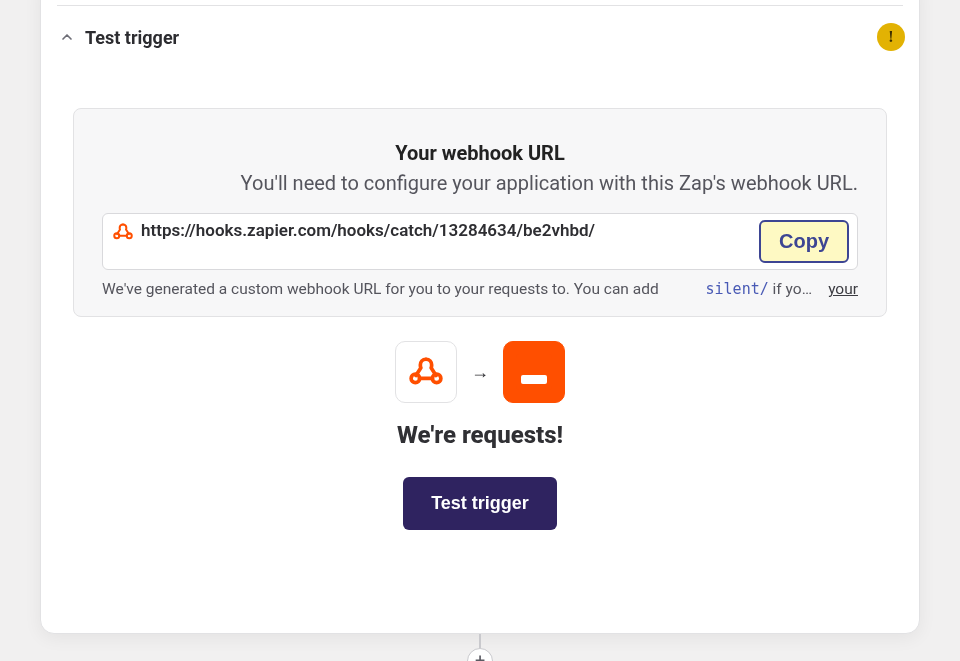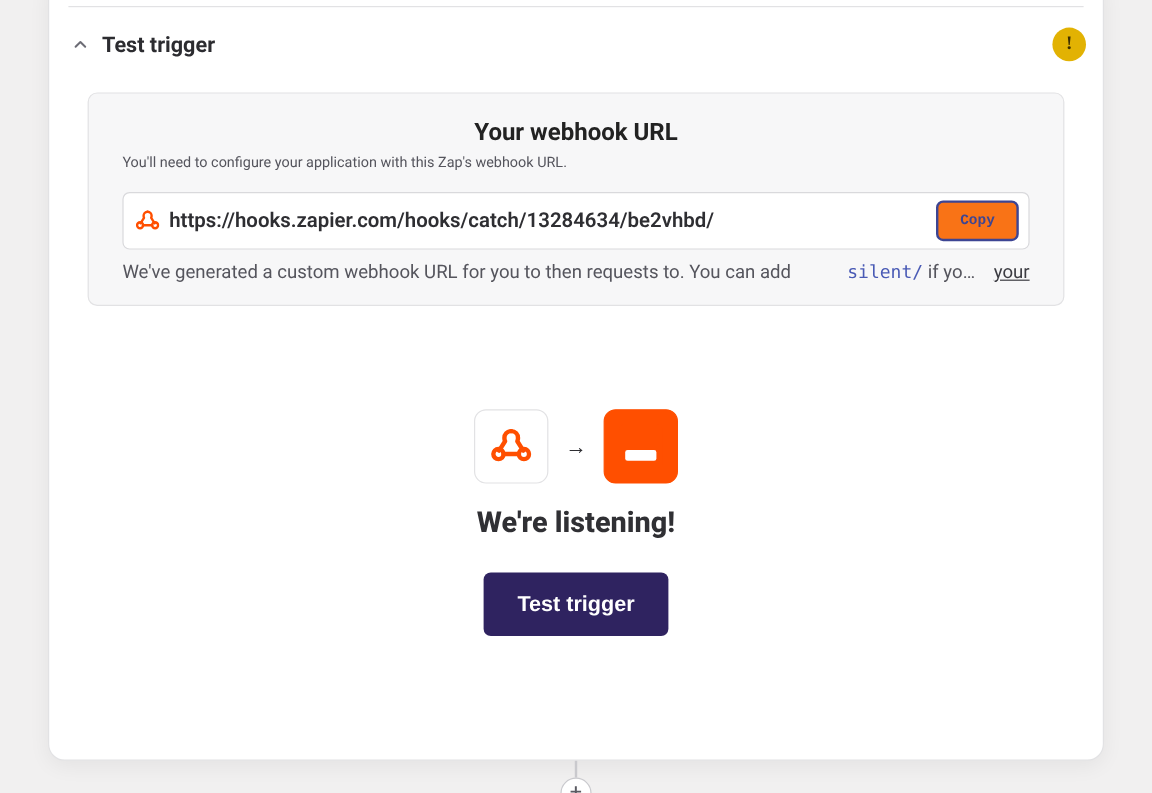--- a/index.html
+++ b/index.html
@@ -64,42 +64,41 @@
     background:var(--amber);
     display:flex;align-items:center;justify-content:center;
     color:#3c2e00;
     font-weight:900;
     font-family:Georgia,"Times New Roman",serif;
   }
   
   .subpanel{
     position:absolute;
     left:32px;right:32px;
-    top:96px;
+    top:127px;
     border-radius:8px;
     background:var(--subpanel);
     border:1px solid var(--border);
-    padding:20px 28px 18px;
+    padding:32px 28px 18px;
   }
   .sp-title{
     text-align:center;
     font-size:20px;
     font-weight:700;
     color:#222;
   }
   .sp-sub{
-    text-align:left;
-    font-size:12px;
+    text-align:right;
+    font-size:20px;
     color:var(--ink-muted);
     margin-top:6px;
     margin-bottom:18px;
   }
   .url-row{
     display:flex;
-    align-items:center;
     border:1px solid var(--light-border);
     border-radius:6px;
     background:#fff;
     padding:6px 8px 6px 8px;
   }
   .hook-ico{
     width:24px;height:24px;
     display:flex;align-items:center;justify-content:center;
     margin-right:6px;
     flex-shrink:0;
@@ -109,27 +108,26 @@
     font-size:17px;
     font-weight:600;
     color:#2e2e32;
     white-space:nowrap;
     overflow:hidden;
     text-overflow:ellipsis;
   }
   .copy-btn{
     border:2px solid var(--indigo);
     color:var(--indigo);
-    background:#f97316;
+    background:#fef9c3;
     border-radius:6px;
     font-weight:700;
     padding:8px 18px;
-    font-size:12px;
+    font-size:20px;
     cursor:pointer;
-    font-family:Liberation Mono, monospace;
   }
   .help-row{
     margin-top:10px;
     font-size:15.5px;
     color:var(--ink-muted);
     display:flex;
     align-items:baseline;
   }
   .help-text{
     flex:1;
@@ -271,21 +269,21 @@
           <circle cx="19.5" cy="16.5" r="3"></circle>
           <path d="M7.5 16.5h9"></path>
         </svg>
       </span>
       <span class="url-text">https://hooks.zapier.com/hooks/catch/13284634/be2vhbd/</span>
       <button class="copy-btn">Copy</button>
     </div>
 
     <div class="help-row">
       <span class="help-text">
-        <span>We've generated a custom webhook URL for you to then requests to. You can add </span><code>silent/</code><span> if your applicatio…</span>
+        <span>We've generated a custom webhook URL for you to your requests to. You can add </span><code>silent/</code><span> if your applicatio…</span>
       </span>
       <span class="more">your</span>
     </div>
   </div>
 
   <div class="listen">
     <div class="pair">
       <span class="tile">
         <svg width="34" height="34" viewBox="0 0 24 24" fill="none" stroke="#ff4f00" stroke-width="2.6" stroke-linecap="round" stroke-linejoin="round">
           <path d="M12 3c2.5 0 4 2 4 4 0 1.2-.4 2-.4 2l3.5 5.5"></path>
@@ -293,21 +291,21 @@
           <circle cx="4.5" cy="16.5" r="3"></circle>
           <circle cx="19.5" cy="16.5" r="3"></circle>
           <path d="M7.5 16.5h9"></path>
         </svg>
       </span>
       <span class="arrow">→</span>
       <span class="tile orange-fill">
           <div></div>
         </span>
     </div>
-    <h2>We're listening!</h2>
+    <h2>We're requests!</h2>
     <button class="primary-btn">Test trigger</button>
   </div>
 </div>
 
 <div class="connector">
   <div class="line"></div>
   <div class="plus">
     <span>+</span>
   </div>
 </div>

